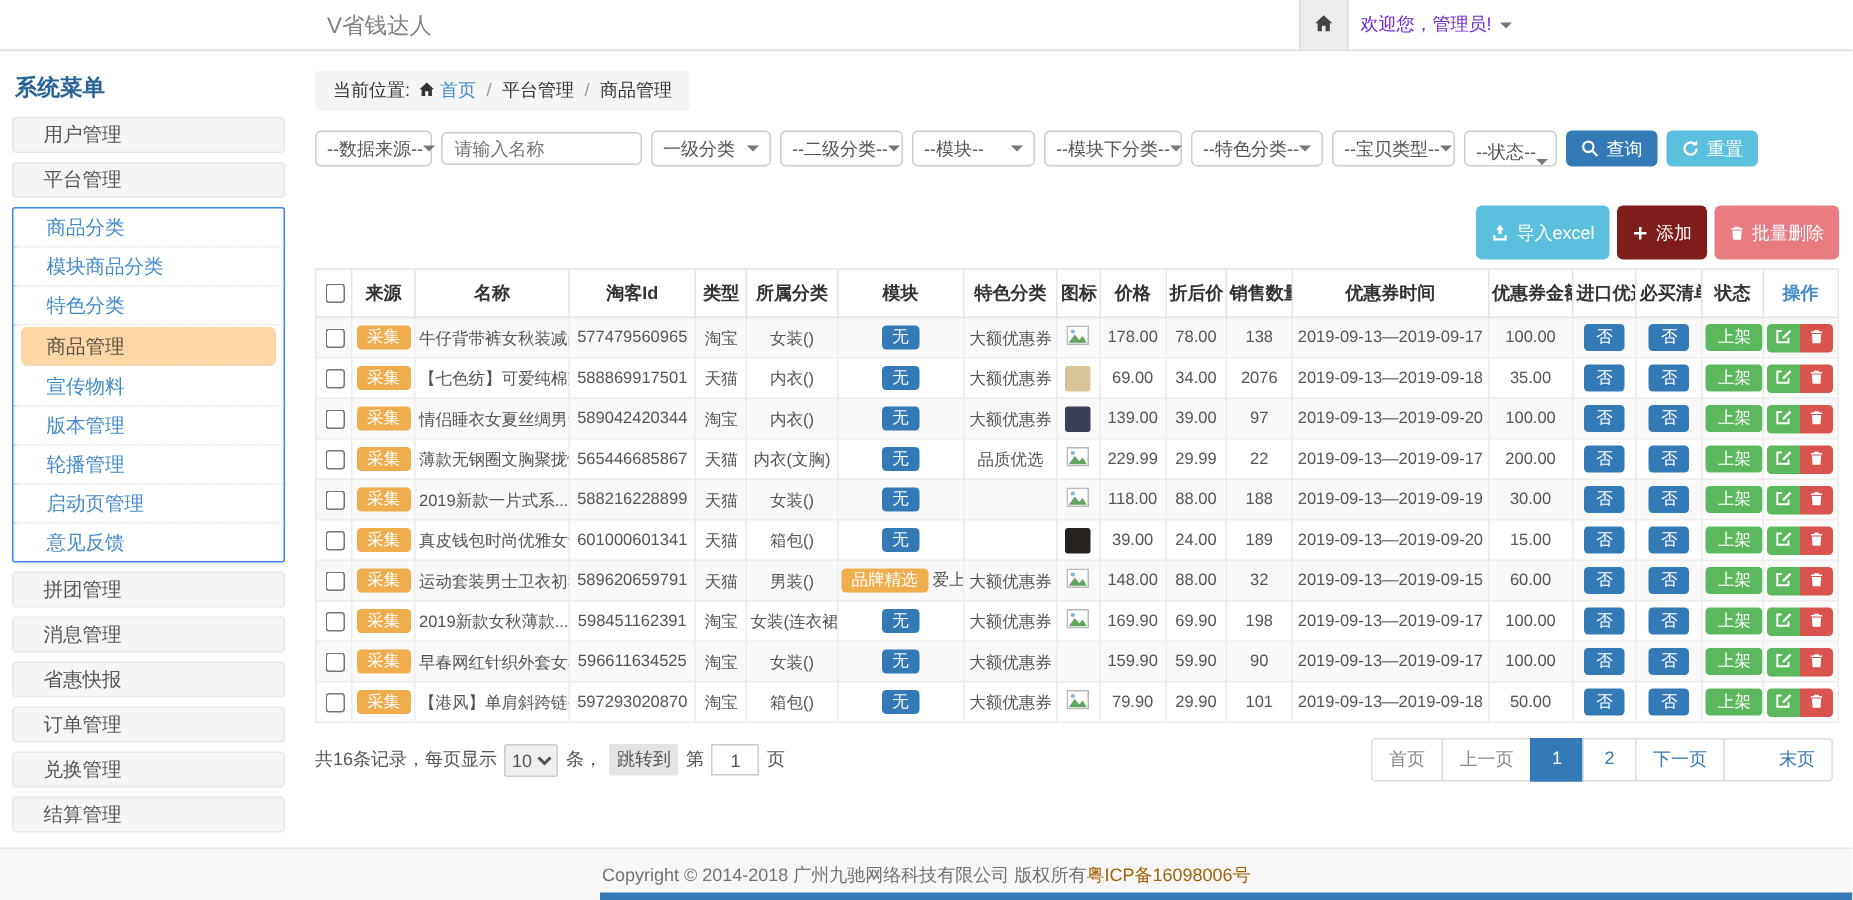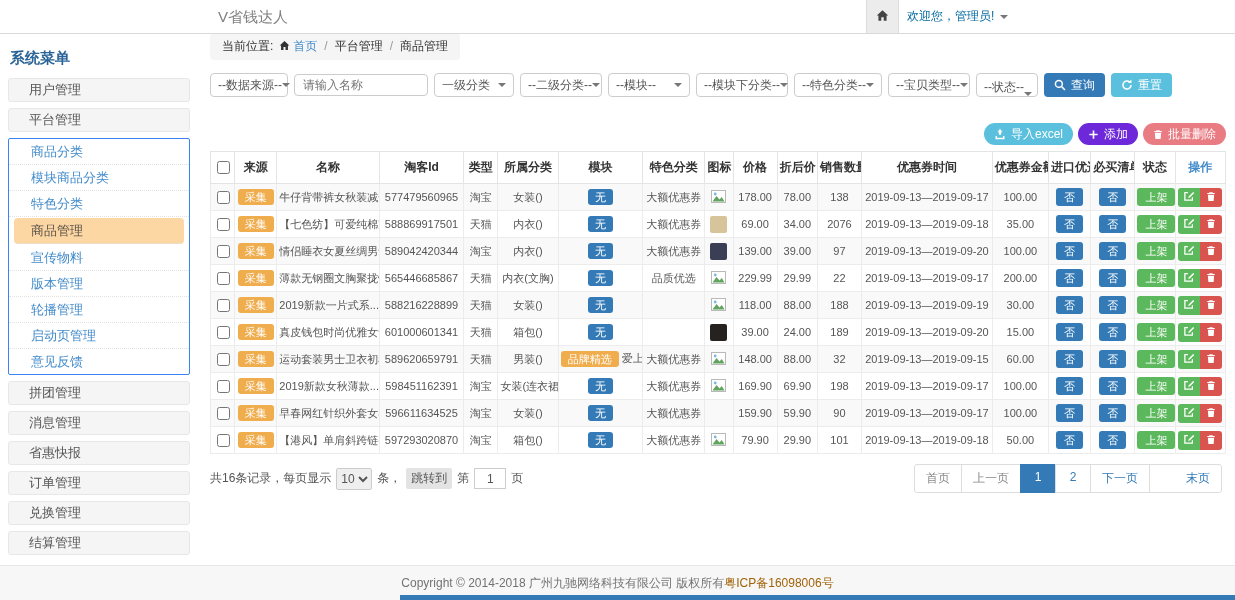--- a/index.html
+++ b/index.html
@@ -5,55 +5,55 @@
   html,body{margin:0;padding:0;background:#fff;}
   .page{position:relative;width:1235px;height:600px;background:#fff;overflow:hidden;
         font-family:"Liberation Sans","DejaVu Sans",sans-serif;font-size:12px;color:#333;}
 
   
   .topbar{position:absolute;top:0;left:0;right:0;height:33px;background:#fff;border-bottom:1px solid #d9d9d9;z-index:4;}
   .brand{position:absolute;left:218px;top:8px;font-size:15px;color:#818181;}
   .home-box{position:absolute;left:866px;top:0;width:31px;height:33px;background:#ececec;
             border-left:1px solid #dcdcdc;border-right:1px solid #dcdcdc;
             display:flex;align-items:center;justify-content:center;color:#444;cursor:pointer;}
-  .user-menu{position:absolute;left:907px;top:0;height:33px;display:flex;align-items:center;gap:6px;color:#0369a1;cursor:pointer;}
+  .user-menu{position:absolute;left:907px;top:0;height:33px;display:flex;align-items:center;gap:6px;color:#6d28d9;cursor:pointer;}
   .tri{width:0;height:0;border-left:4px solid transparent;border-right:4px solid transparent;border-top:4px solid #777;display:inline-block;}
 
   
   .sidebar{position:absolute;left:8px;top:33px;width:182px;z-index:1;}
   .side-title{color:#2a6496;font-weight:bold;font-size:15px;padding:16px 4px 10px 2px;}
   .side-group{background:#f5f5f5;border:1px solid #e7e7e7;border-radius:3px;height:22px;line-height:22px;
               padding-left:20px;color:#555;font-size:13px;margin-bottom:6px;cursor:pointer;box-sizing:content-box;}
   .side-sub{background:#fff;border:1px solid #3b82f6;border-radius:2px;margin:2px 0 6px;}
   .side-sub-item{height:25px;line-height:25px;padding-left:22px;color:#428bca;font-size:13px;
                  border-bottom:1px dotted #e2e2e2;cursor:pointer;}
   .side-sub-item:last-child{border-bottom:none;}
   .side-sub-item.active{background:#fcd7a4;border-radius:4px;margin:1px 5px;padding-left:17px;color:#5a5248;}
 
   
   .main{position:absolute;left:210px;top:33px;width:1016px;z-index:2;}
-  .breadcrumb{display:inline-block;background:#f5f5f5;border-radius:4px;padding:5px 12px;margin-top:0;color:#333;}
+  .breadcrumb{display:inline-block;background:#f5f5f5;border-radius:4px;padding:5px 12px;margin-top:14px;color:#333;}
   .breadcrumb a{color:#428bca;text-decoration:none;cursor:pointer;}
   .breadcrumb .sep{color:#999;margin:0 7px;}
   .breadcrumb .crumb-home-ic{color:#333;margin:0 3px 0 6px;position:relative;top:1px;}
 
   .filters{display:flex;align-items:center;gap:6px;margin-top:13px;}
   .sel{height:22px;border:1px solid #ccc;border-radius:4px;background:#fff;display:flex;align-items:center;
        justify-content:space-between;padding:0 7px;color:#555;cursor:pointer;white-space:nowrap;font-size:12px;}
   .txt-input{height:20px;border:1px solid #ccc;border-radius:4px;padding:0 8px;width:116px;color:#555;font-size:12px;outline:none;}
   .btn{height:24px;border:none;border-radius:4px;color:#fff;font-size:12px;display:inline-flex;align-items:center;
        gap:5px;padding:0 10px;cursor:pointer;white-space:nowrap;}
   .btn .ic{display:inline-flex;align-items:center;}
   .btn-primary{background:#337ab7;}
   .btn-info{background:#5bc0de;}
-  .btn-success{background:#6d28d9;}
+  .btn-success{background:#7f1d1d;}
   .btn-danger-soft{background:#e97b83;}
 
   .toolbar{display:flex;justify-content:flex-end;gap:5px;margin-top:26px;}
-  .toolbar .btn{height:22px;border-radius:11px;}
+  .toolbar .btn{height:36px;}
 
   
   table.grid{width:100%;border-collapse:collapse;margin-top:6px;table-layout:fixed;}
   .grid th{border:1px solid #e4e4e4;background:#fff;font-weight:bold;color:#333;padding:6px 2px;font-size:12px;text-align:center;white-space:nowrap;overflow:hidden;}
   .grid th.op{color:#428bca;}
   .grid td{border:1px solid #ececec;padding:3px 2px;text-align:center;color:#555;font-size:11px;height:20px;
            white-space:nowrap;overflow:hidden;vertical-align:middle;}
   .grid tbody tr:nth-child(odd) td{background:#f9f9f9;}
   .tag{display:inline-block;border-radius:3px;color:#fff;font-size:11px;padding:2px 7px;line-height:1.15;}
   .tag-orange{background:#f0ad4e;}

